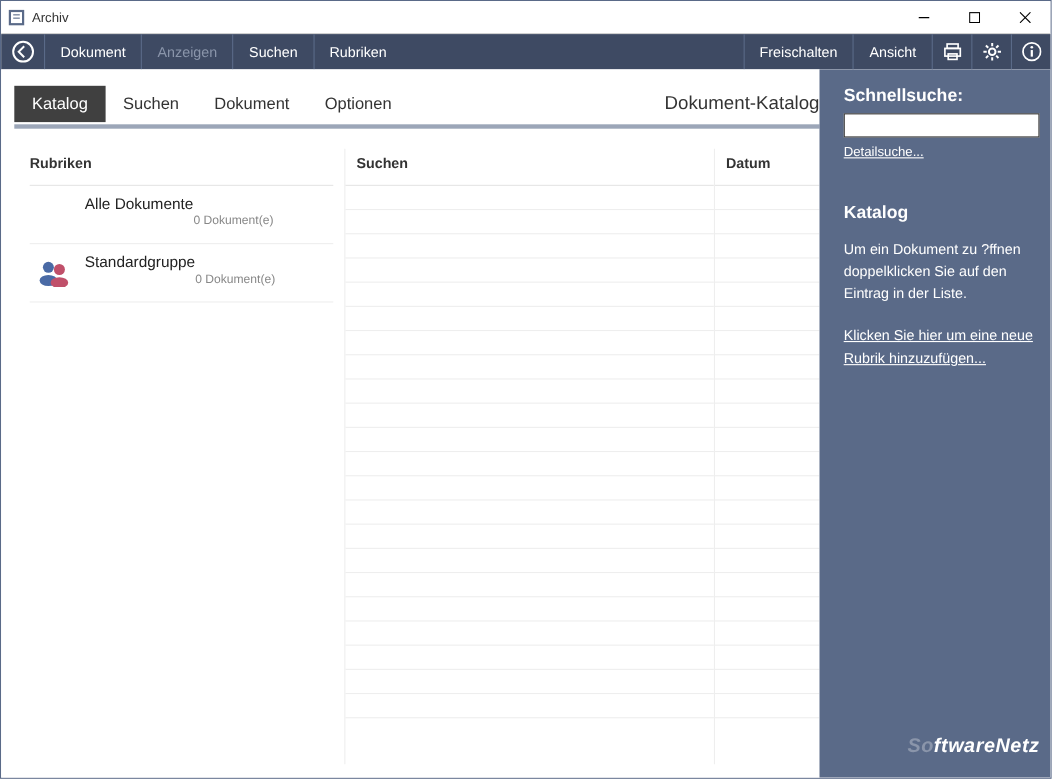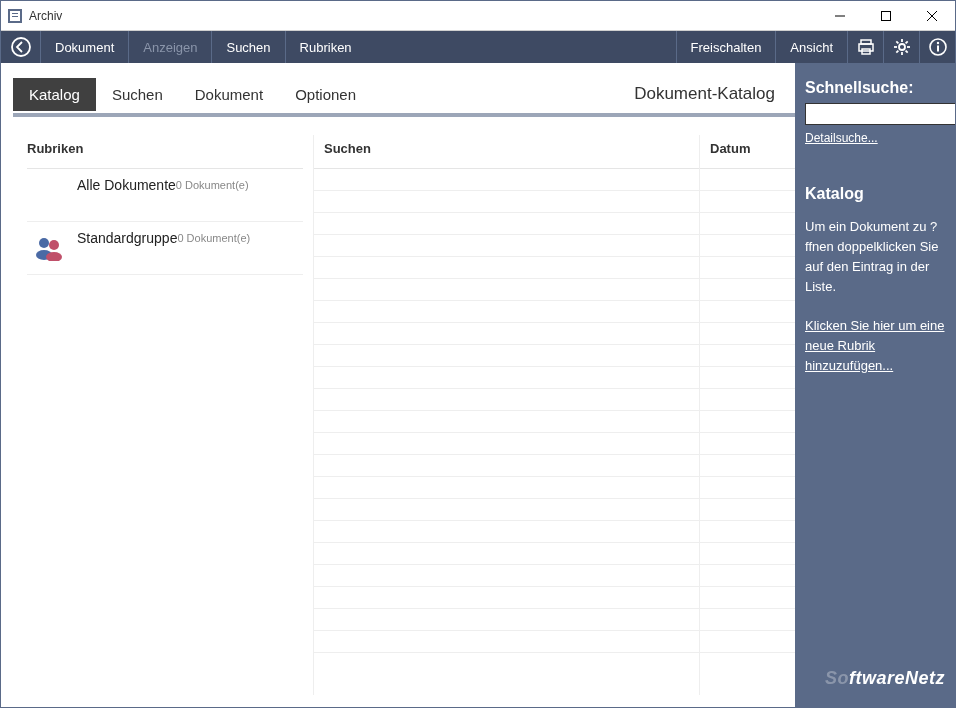--- a/index.html
+++ b/index.html
@@ -17,40 +17,40 @@
 .menu-item { padding: 0 14px; display: flex; align-items: center; border-right: 1px solid #5a6a88; cursor: pointer; }
 .menu-item.disabled { color: #8a95aa; cursor: default; }
 .menu-item:last-child { border-right: none; }
 .menu-icon-btn { width: 36px; display: flex; align-items: center; justify-content: center; border-left: 1px solid #5a6a88; cursor: pointer; }
 
 .content { flex: 1; display: flex; overflow: hidden; }
 .main { flex: 1; display: flex; flex-direction: column; background: #fff; padding: 12px 0 12px 12px; }
 .tabrow { display: flex; align-items: center; height: 38px; position: relative; margin-bottom: 0; }
 .tab { padding: 8px 16px; font-size: 15px; color: #333; cursor: pointer; }
 .tab.active { background: #404040; color: #fff; }
-.page-title { margin-left: auto; padding-right: 20px; font-size: 17px; color: #333; }
+.page-title { margin-left: auto; font-size: 17px; color: #333; }
 .tab-underline { height: 4px; background: #5a6a88; opacity: 0.6; margin-bottom: 18px; }
 
 .columns { flex: 1; display: flex; overflow: hidden; }
 .col-rubriken { width: 300px; padding: 0 10px 0 14px; }
 .col-titel { flex: 1; border-left: 1px solid #eee; }
 .col-datum { width: 96px; border-left: 1px solid #eee; }
 .col-header { font-size: 13px; color: #333; font-weight: 600; padding: 6px 10px 12px 4px; border-bottom: 1px solid #e5e5e5; }
 .col-rubriken .col-header { padding-left: 0; }
 
 .rubrik-item { display: flex; gap: 10px; padding: 8px 4px; border-bottom: 1px solid #eee; cursor: pointer; }
 .rubrik-item .icon-slot { width: 36px; height: 36px; display: flex; align-items: center; justify-content: center; }
 .rubrik-item .text-slot { display: flex; flex-direction: row; justify-content: center; }
 .rubrik-item .item-title { font-size: 14px; color: #222; }
-.rubrik-item .item-sub { font-size: 11px; color: #888; margin-top: 2px; }
+.rubrik-item .item-sub { font-size: 11px; color: #888; margin-top: 18px; }
 
 .rows-area { }
 .datarow { height: 22px; border-bottom: 1px solid #eee; }
 
-.sidepanel { width: 160px; background: #5a6a88; color: #fff; display: flex; flex-direction: column; padding: 16px 10px 10px 10px; font-size: 13px; }
+.sidepanel { width: 210px; background: #5a6a88; color: #fff; display: flex; flex-direction: column; padding: 16px 10px 10px 22px; font-size: 13px; }
 .sp-title { font-weight: bold; font-size: 16px; margin-bottom: 6px; }
 .sp-search { display: flex; gap: 6px; margin-bottom: 6px; }
 .sp-search input { flex: 1; height: 22px; border: 1px solid #333; padding: 0 4px; font-size: 12px; background: #fff; }
 .sp-link { color: #fff; text-decoration: underline; font-size: 12px; cursor: pointer; }
 .sp-section-title { font-weight: bold; font-size: 16px; margin-top: 40px; margin-bottom: 14px; }
 .sp-text { font-size: 13px; line-height: 1.55; margin-bottom: 18px; }
 .sp-linkblock { text-decoration: underline; font-size: 13px; line-height: 1.55; cursor: pointer; }
 .sp-footer { margin-top: auto; text-align: right; font-size: 18px; font-weight: bold; font-style: italic; letter-spacing: 0.5px; padding-bottom: 8px; }
 .sp-footer .faint { color: #8a95aa; }
 </style>

